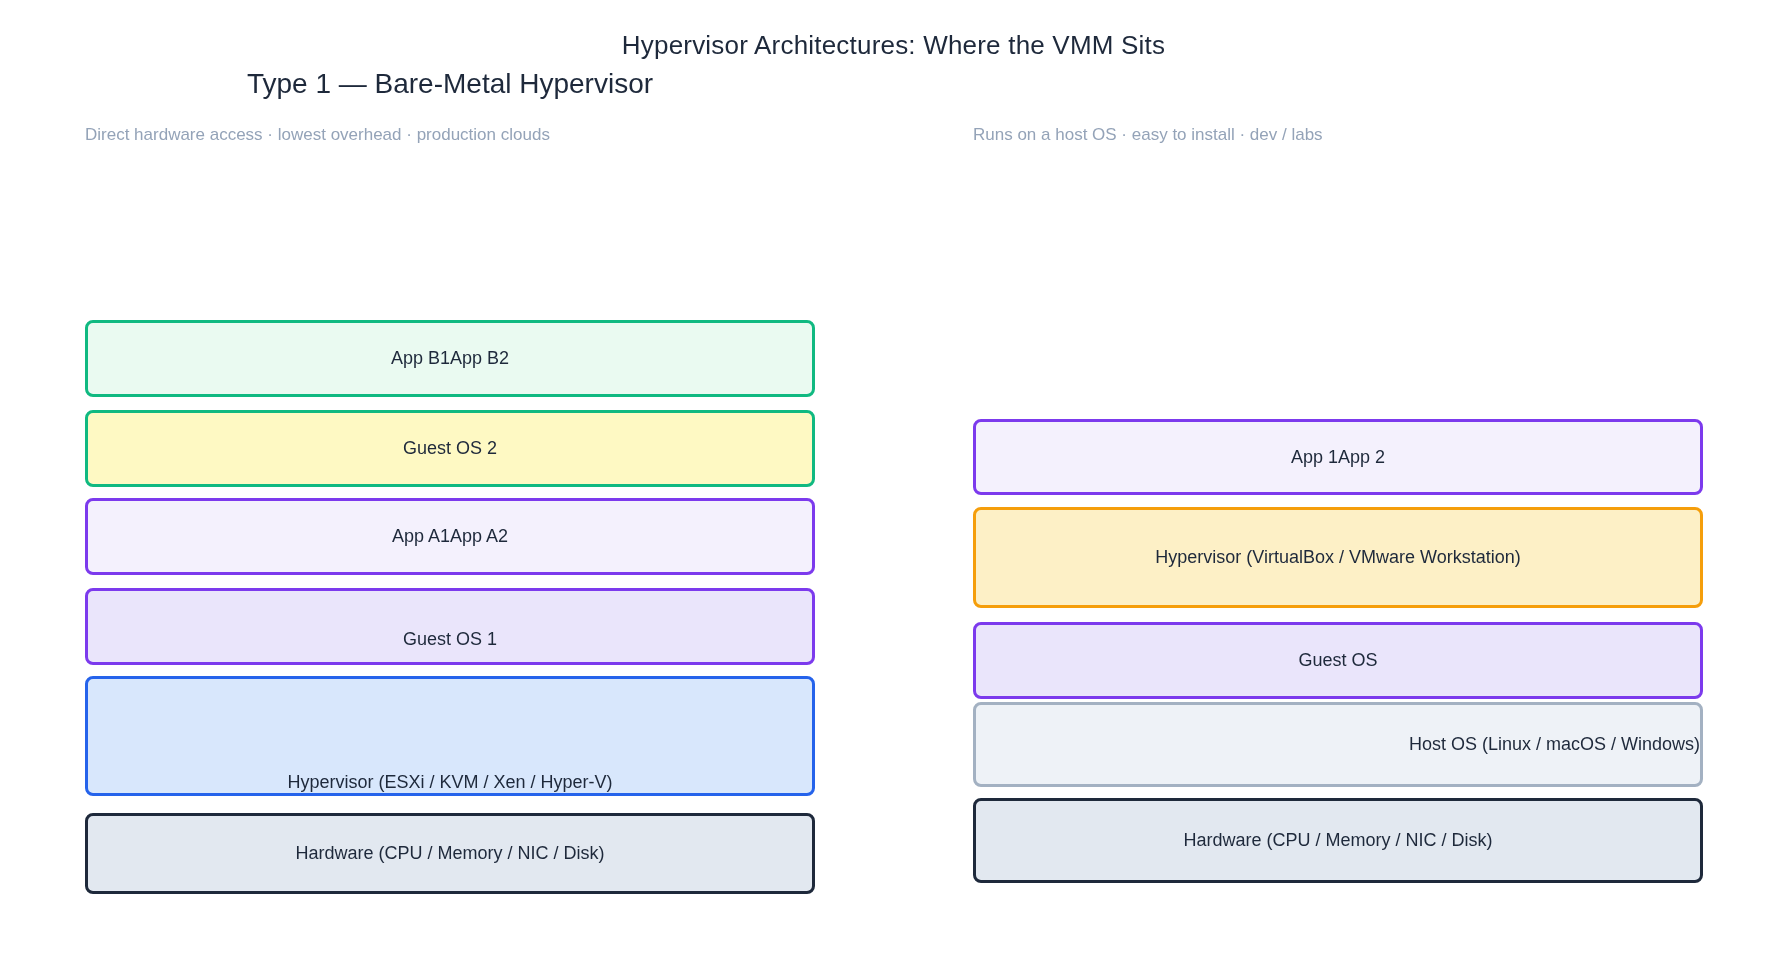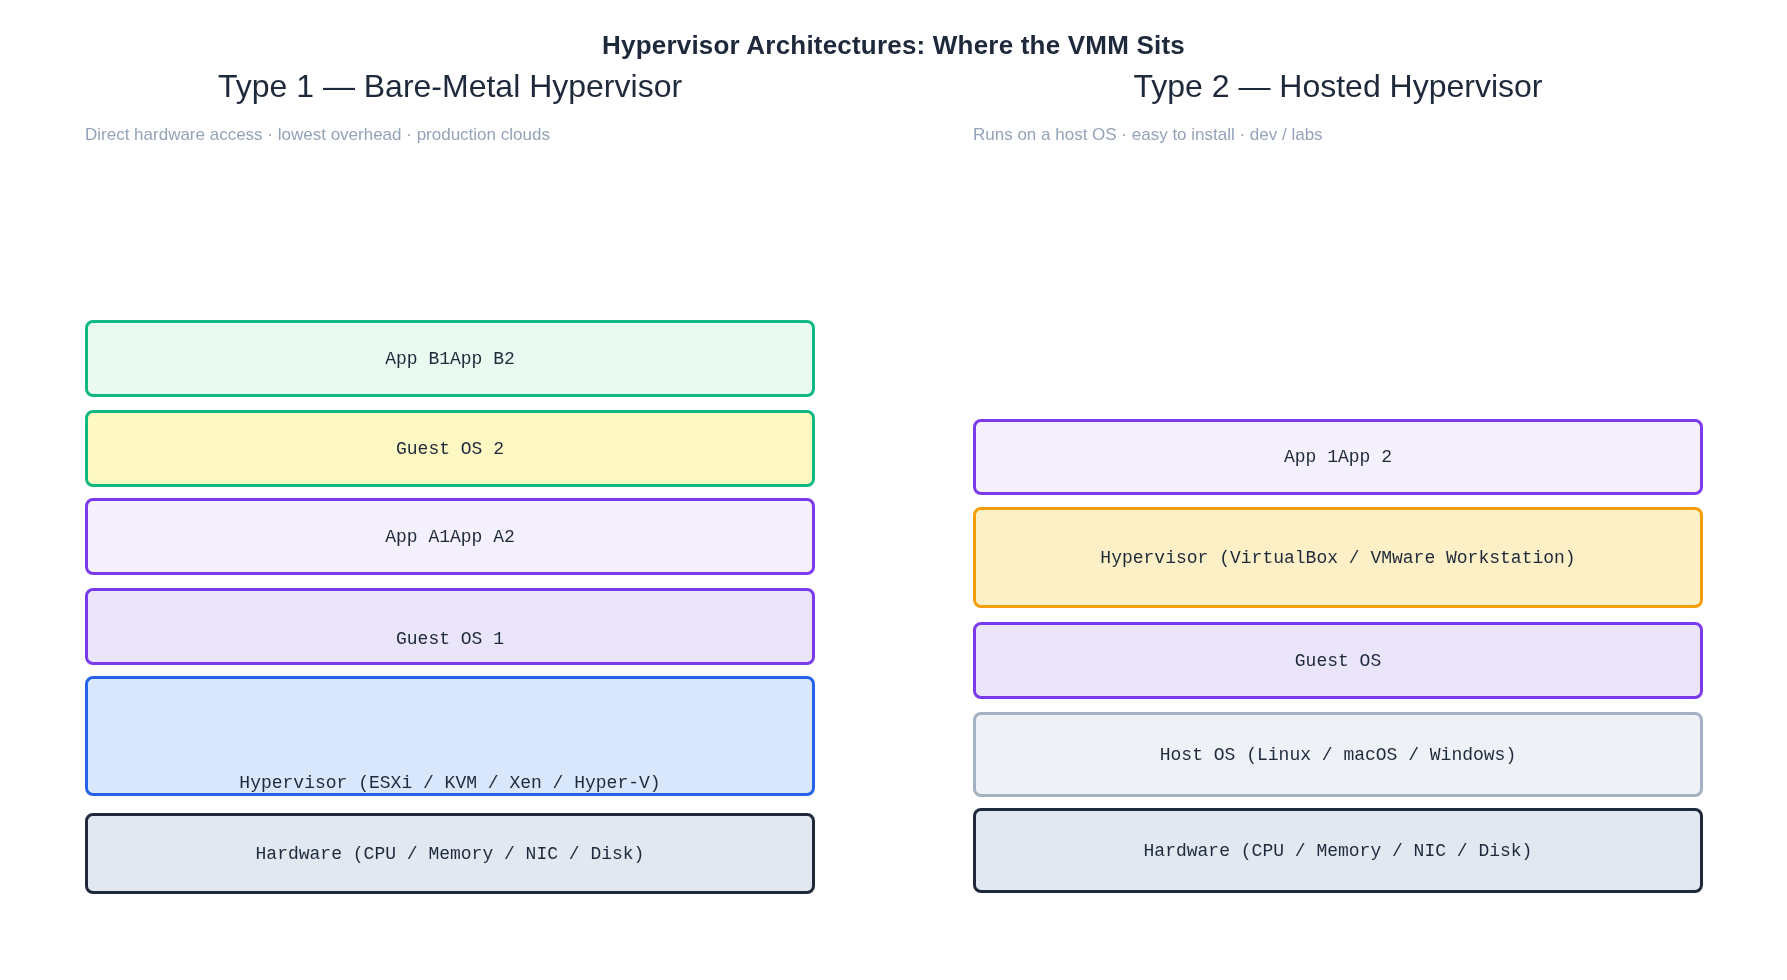--- a/index.html
+++ b/index.html
@@ -15,29 +15,29 @@
     background: #ffffff;
     overflow: hidden;
   }
   .title {
     position: absolute;
     top: 30px;
     left: 0;
     width: 100%;
     text-align: center;
     font-size: 26px;
-    font-weight: 700;
+    font-weight: 400;
     letter-spacing: 0.2px;
   }
   .col-header {
     position: absolute;
     top: 68px;
     width: 730px;
     text-align: center;
-    font-size: 32px;
+    font-size: 28px;
     font-weight: 500;
   }
   .col-sub {
     position: absolute;
     top: 125px;
     width: 730px;
     text-align: left;
     font-size: 17px;
     font-weight: 400;
   }
@@ -50,37 +50,35 @@
   .stack-left  { left: 85px;  top: 320px; }
   .stack-right { left: 973px; top: 419px; }
   .box {
     box-sizing: border-box;
     width: 100%;
     border: 3px solid transparent;
     border-radius: 8px;
     display: flex;
     align-items: center;
     justify-content: center;
-    font-family: Liberation Mono, monospace;
   }
   .box-label {
     font-size: 18px;
     white-space: nowrap;
   }
 </style>
 </head>
 <body>
 
 <div class="canvas">
   <div class="title" style="color: rgb(30, 41, 59);">Hypervisor Architectures: Where the VMM Sits</div>
 
   <div class="col-header col-left" style="color: rgb(30, 41, 59);">Type 1 — Bare-Metal Hypervisor</div>
   <div class="col-sub col-left" style="color: rgb(148, 163, 184);">Direct hardware access · lowest overhead · production clouds</div>
 
-  <div class="col-header col-right" style="color: rgb(30, 41, 59);">Type 2 — Hosted Hypervisor</div>
   <div class="col-sub col-right" style="color: rgb(148, 163, 184);">Runs on a host OS · easy to install · dev / labs</div>
 
   <div class="stack stack-left" id="stack-0">
       <div class="box" style="height: 77px; margin-top: 0px; background: rgb(234, 250, 241); border-color: rgb(16, 185, 129);">
         <span class="box-label" style="color: rgb(30, 41, 59);">App B1</span>
         <span class="box-label" style="color: rgb(30, 41, 59);">App B2</span>
       </div>
       <div class="box" style="height: 77px; margin-top: 13px; background: #fef9c3; border-color: rgb(16, 185, 129);">
         <span class="box-label" style="color: rgb(30, 41, 59);">Guest OS 2</span>
       </div>
@@ -103,20 +101,20 @@
       <div class="box" style="height: 76px; margin-top: 0px; background: rgb(244, 241, 253); border-color: rgb(124, 58, 237);">
         <span class="box-label" style="color: rgb(30, 41, 59);">App 1</span>
         <span class="box-label" style="color: rgb(30, 41, 59);">App 2</span>
       </div>
       <div class="box" style="height: 101px; margin-top: 12px; background: rgb(253, 240, 198); border-color: rgb(245, 158, 11);">
         <span class="box-label" style="color: rgb(30, 41, 59);">Hypervisor (VirtualBox / VMware Workstation)</span>
       </div>
       <div class="box" style="height: 77px; margin-top: 14px; background: rgb(234, 229, 251); border-color: rgb(124, 58, 237);">
         <span class="box-label" style="color: rgb(30, 41, 59);">Guest OS</span>
       </div>
-      <div class="box" style="height: 85px; margin-top: 13px; background: rgb(238, 242, 247); border-color: rgb(163, 177, 194);">
+      <div class="box" style="height: 85px; margin-top: 3px; background: rgb(238, 242, 247); border-color: rgb(163, 177, 194); justify-content: flex-end;">
         <span class="box-label" style="color: rgb(30, 41, 59);">Host OS (Linux / macOS / Windows)</span>
       </div>
       <div class="box" style="height: 85px; margin-top: 11px; background: rgb(226, 232, 240); border-color: rgb(30, 41, 59);">
         <span class="box-label" style="color: rgb(30, 41, 59);">Hardware (CPU / Memory / NIC / Disk)</span>
       </div>
     </div>
 </div>
 
 </body></html>

